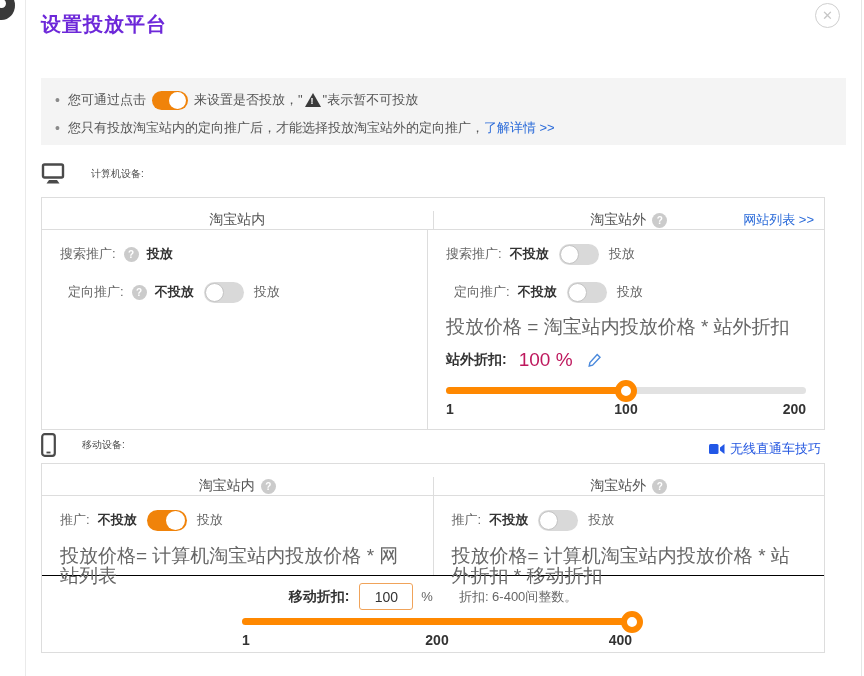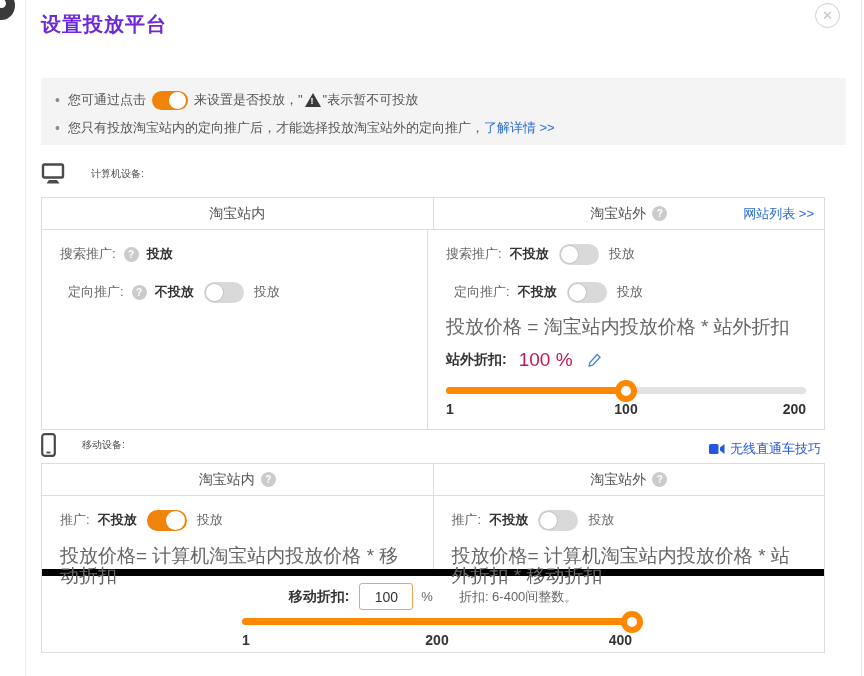--- a/index.html
+++ b/index.html
@@ -57,21 +57,21 @@
   .sec1 { top:163px; } .sec2 { top:433px; }
   .section-head .ico { margin-right:10px; display:inline-flex; }
   .tips-link { position:absolute; right:40px; top:440px; display:flex; align-items:center;
     font-size:13px; color:#2457e0; text-decoration:none; cursor:pointer; }
   .tips-link .ico { margin-right:5px; display:inline-flex; }
 
   
   .ptable { position:absolute; left:15px; width:784px; border:1px solid #ddd; background:#fff; }
   .t1 { top:197px; height:233px; }
   .t2 { top:463px; height:190px; }
-  .thead { display:flex; height:32px; border-bottom:1px solid #ddd; }
+  .thead { display:flex; height:32px; border-bottom:1px solid #ddd;align-items:flex-end; }
   .th { flex:1; position:relative; display:flex; align-items:center; justify-content:center;
     font-size:14px; color:#555; }
   .th + .th { border-left:1px solid #ddd; }
   .website-link { position:absolute; right:10px; font-size:13px; }
   .tbody { display:flex; }
   .t1 .tbody { height:199px; }
   .cell { flex:1; padding:13px 18px 0 18px; }
   .cell + .cell { border-left:1px solid #ddd; }
 
   .prow { display:flex; align-items:center; height:22px; font-size:13px; color:#666; }
@@ -99,21 +99,21 @@
   .fill { position:absolute; left:0; top:0; height:7px; border-radius:4px; background:#ff8800; }
   .handle { position:absolute; top:50%; width:22px; height:22px; border-radius:50%;
     background:#fff; border:6px solid #ff8800; transform:translate(-50%,-50%); cursor:pointer; }
   .scale { position:relative; height:18px; margin-top:7px; font-size:14px; font-weight:bold;
     color:#333; }
   .scale .s-min { position:absolute; left:0; }
   .scale .s-mid { position:absolute; left:50%; transform:translateX(-50%); }
   .scale .s-max { position:absolute; right:0; }
 
   
-  .m-row1 { display:flex; height:80px; border-bottom:7px solid #000000; }
+  .m-row1 { display:flex; height:80px; border-bottom:1px solid #000000; }
   .m-bottom { padding-top:7px; }
   .m-disc-line { display:flex; align-items:center; justify-content:center; height:27px; }
   .m-disc-line .dlbl { font-size:14px; font-weight:bold; color:#333; margin-right:10px; }
   .discount-input { width:54px; height:27px; border:1px solid #f0a35a; border-radius:3px;
     text-align:center; font-size:14px; color:#333; outline:none;
     font-family:"Liberation Sans","DejaVu Sans",sans-serif; }
   .m-disc-line .unit { font-size:13px; color:#666; margin:0 26px 0 8px; }
   .m-disc-line .hint { font-size:13px; color:#666; }
 
   svg { display:block; }
@@ -270,21 +270,21 @@
       <div class="m-row1">
         <div class="cell">
           <div class="prow">
             <span class="lbl">推广:</span>
             <span class="bold">不投放</span>
             <span class="toggle on">
               <span class="knob"></span>
             </span>
             <span class="after">投放</span>
           </div>
-          <div class="formula mt15">投放价格= 计算机淘宝站内投放价格 * 移动折扣</div>
+          <div class="formula mt15">投放价格= 计算机淘宝站内投放价格 * 网站列表</div>
         </div>
         <div class="cell">
           <div class="prow">
             <span class="lbl">推广:</span>
             <span class="bold">不投放</span>
             <span class="toggle off">
               <span class="knob"></span>
             </span>
             <span class="after">投放</span>
           </div>

